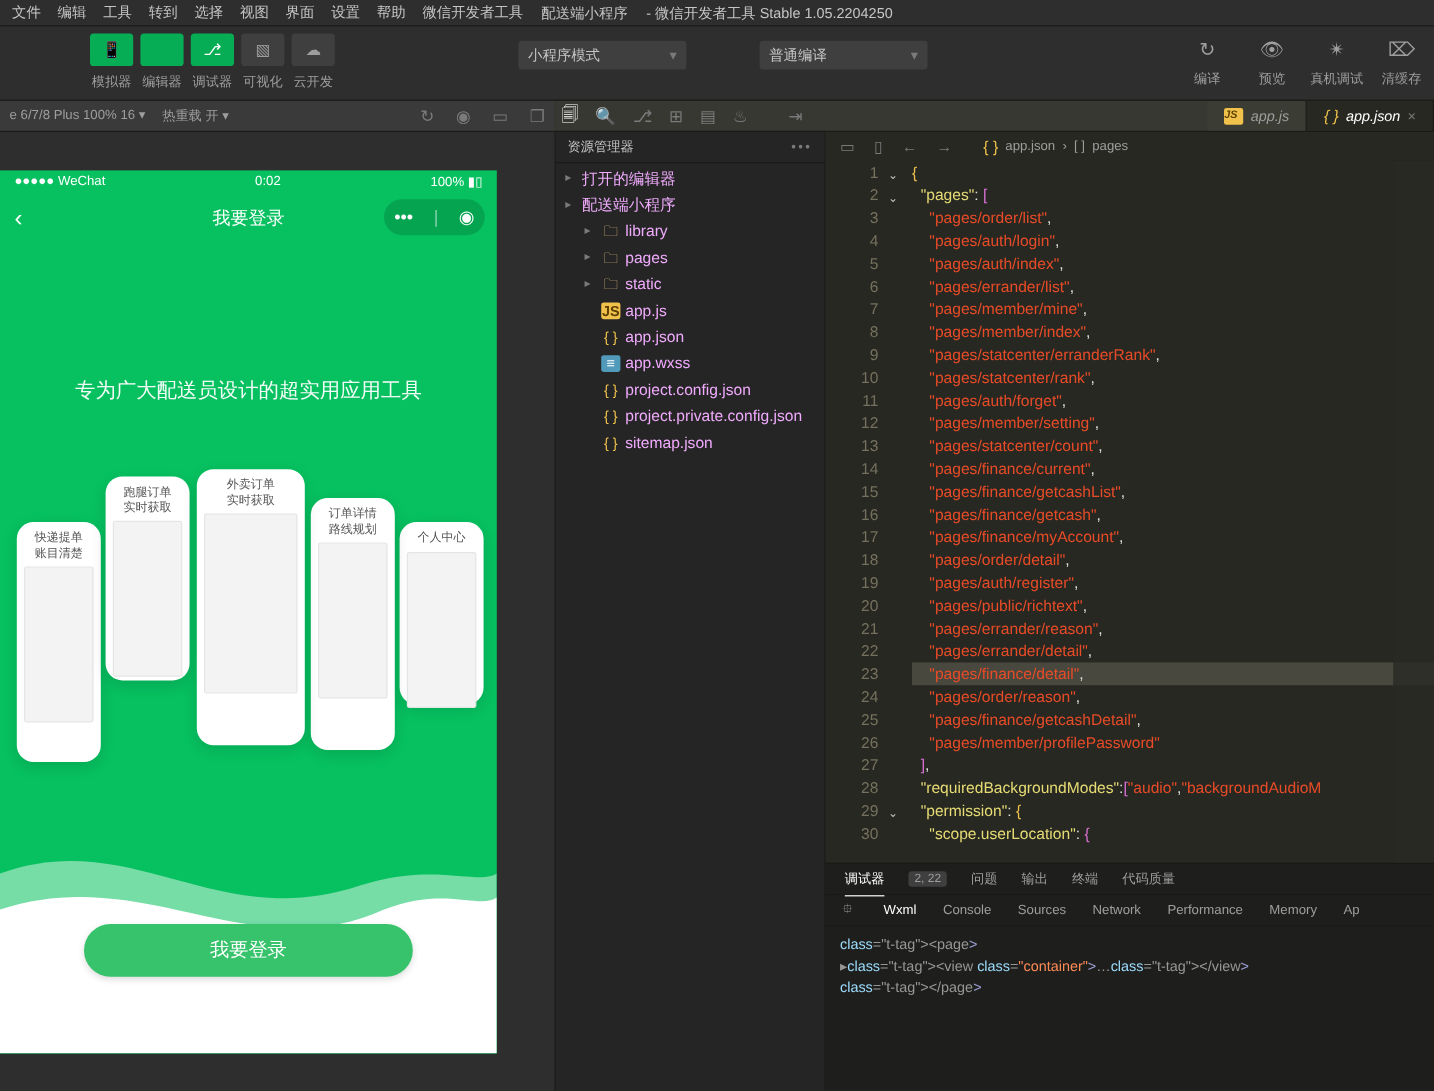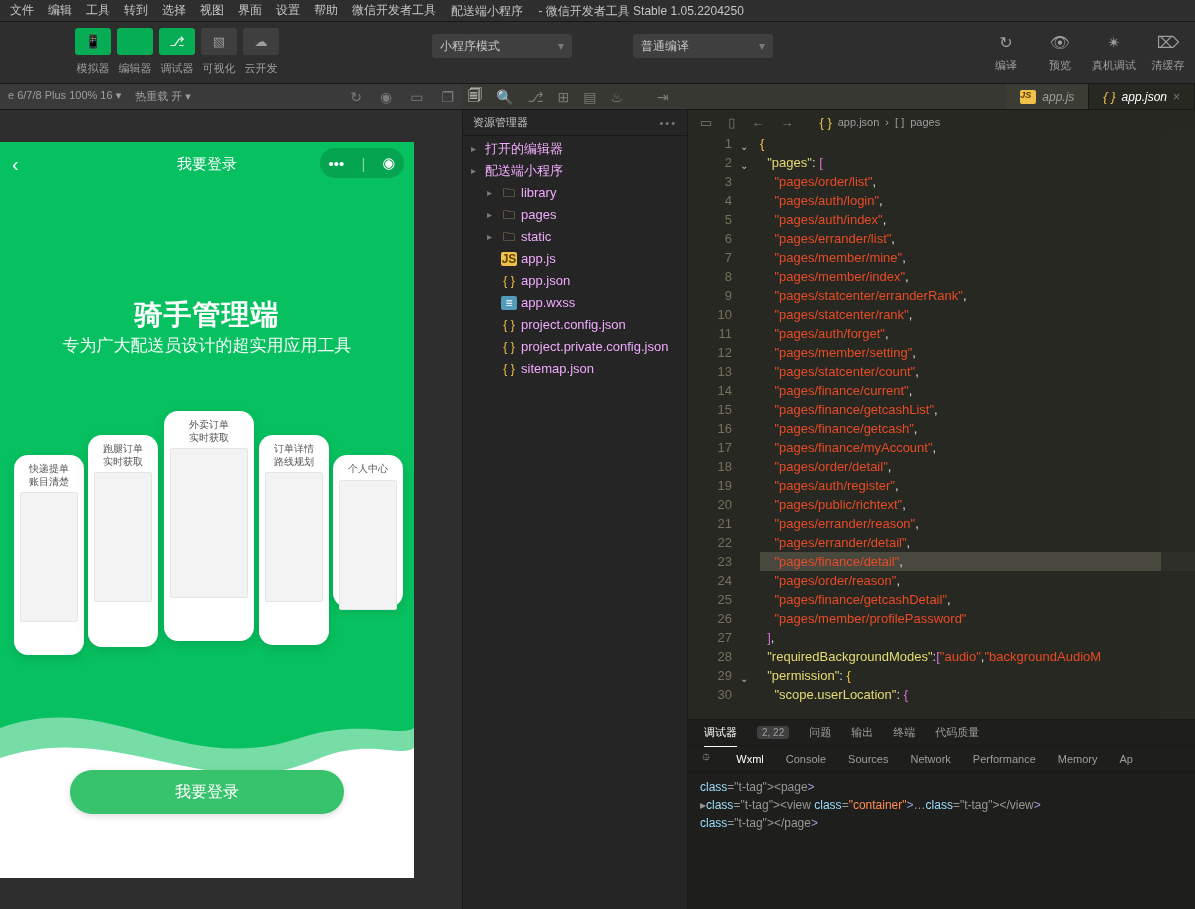--- a/index.html
+++ b/index.html
@@ -59,21 +59,21 @@
   .phone .hero p{margin-top:0;font-size:17px;opacity:.95;}
   .phone .mock{margin-top:54px;height:250px;position:relative;}
   .phone .waves{position:absolute;bottom:0;left:0;right:0;height:240px;}
   .phone .waves svg{width:100%;height:100%;}
   .phone .loginbtn{position:absolute;bottom:64px;left:70px;right:70px;height:44px;background:#36c36b;border-radius:22px;display:flex;align-items:center;justify-content:center;color:#fff;font-size:16px;cursor:pointer;box-shadow:0 2px 6px rgba(0,0,0,.15);}
   .mock-phones{position:relative;height:100%;}
   .mock-phone{position:absolute;background:#fff;border-radius:14px;padding:8px 6px 4px;color:#666;box-shadow:0 4px 12px rgba(0,0,0,.12);}
   .mock-phone .lbl{font-size:10px;text-align:center;color:#555;line-height:1.25;margin-bottom:4px;}
   .mock-phone .scr{background:#f3f3f3;height:130px;border-radius:2px;border:1px solid #e5e5e5;}
   .mp0{width:70px;height:200px;left:14px;top:44px;z-index:1;}
-  .mp1{width:70px;height:212px;left:88px;top:24px;z-index:2;}
+  .mp1{width:70px;height:170px;left:88px;top:6px;z-index:2;}
   .mp2{width:90px;height:230px;left:164px;top:0;z-index:5;}
   .mp2 .scr{height:150px;}
   .mp3{width:70px;height:210px;left:259px;top:24px;z-index:2;}
   .mp4{width:70px;height:152px;left:333px;top:44px;z-index:1;}
 
   
   .explorer{width:226px;background:var(--bg4);border-left:1px solid var(--border);border-right:1px solid var(--border);}
   .exp-head{height:26px;display:flex;align-items:center;justify-content:space-between;padding:0 10px;color:var(--txt);font-size:11px;background:var(--bg4);border-bottom:1px solid var(--border);}
   .exp-head .dots{color:var(--mute);letter-spacing:2px;cursor:pointer;}
   .tree{padding:2px 0;font-size:13px;line-height:22px;}
@@ -238,31 +238,35 @@
         <span class="x">×</span>
       </div>
     </div>
 </div>
 <div style="clear:both;"></div>
 
 <div class="main">
 
   <div class="simulator">
     <div class="phone">
+      <div class="status">
+        <span>●●●●● WeChat</span>
+        <span>0:02</span>
+        <span><span>100%</span> <span>▮▯</span></span>
+      </div>
       <div class="nav">
         <span class="back">‹</span>
         <span>我要登录</span>
         <div class="cap">
           <span>•••</span>
           <span style="opacity:.5;">|</span>
           <span>◉</span>
         </div>
       </div>
       <div class="hero">
-        <h1>骑手管理端</h1>
         <p>专为广大配送员设计的超实用应用工具</p>
       </div>
       <div class="mock">
         <div class="mock-phones" id="mockp">
             <div class="mock-phone mp0">
               <div class="lbl">快递提单<br>账目清楚</div>
               <div class="scr"></div>
             </div>
             <div class="mock-phone mp1">
               <div class="lbl">跑腿订单<br>实时获取</div>

